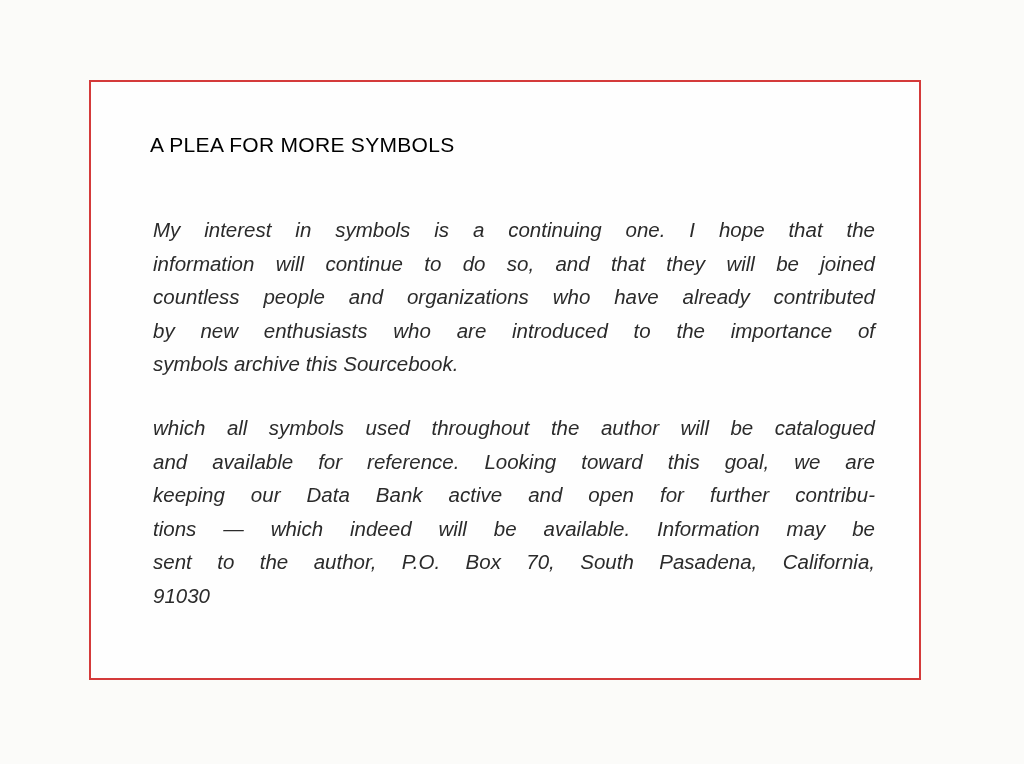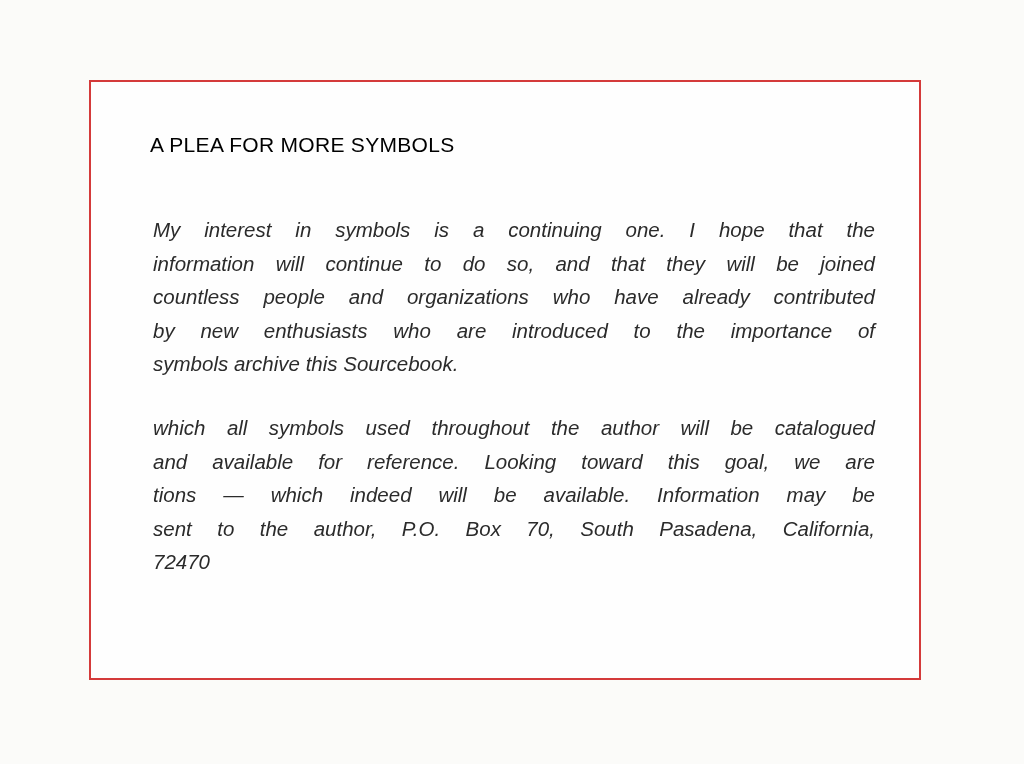--- a/index.html
+++ b/index.html
@@ -60,16 +60,17 @@
   <span class="line">My interest in symbols is a continuing one.  I hope that the</span>
   <span class="line">information will continue to do so, and that they will be joined</span>
   <span class="line">countless people and organizations who have already contributed</span>
   <span class="line">by new enthusiasts who are introduced to the importance of</span>
   <span class="line last">symbols archive this Sourcebook.</span>
 </div>
 
 <div class="para" id="p2">
   <span class="line">which all symbols used throughout the author will be catalogued</span>
   <span class="line">and available for reference.  Looking toward this goal, we are</span>
+  <span class="line">keeping our Data Bank active and open for further contribu-</span>
   <span class="line">tions — which indeed will be available.  Information may be</span>
   <span class="line">sent to the author, P.O. Box 70, South Pasadena, California,</span>
-  <span class="line last">72470</span>
+  <span class="line last">91030</span>
 </div>
 
 </body></html>

